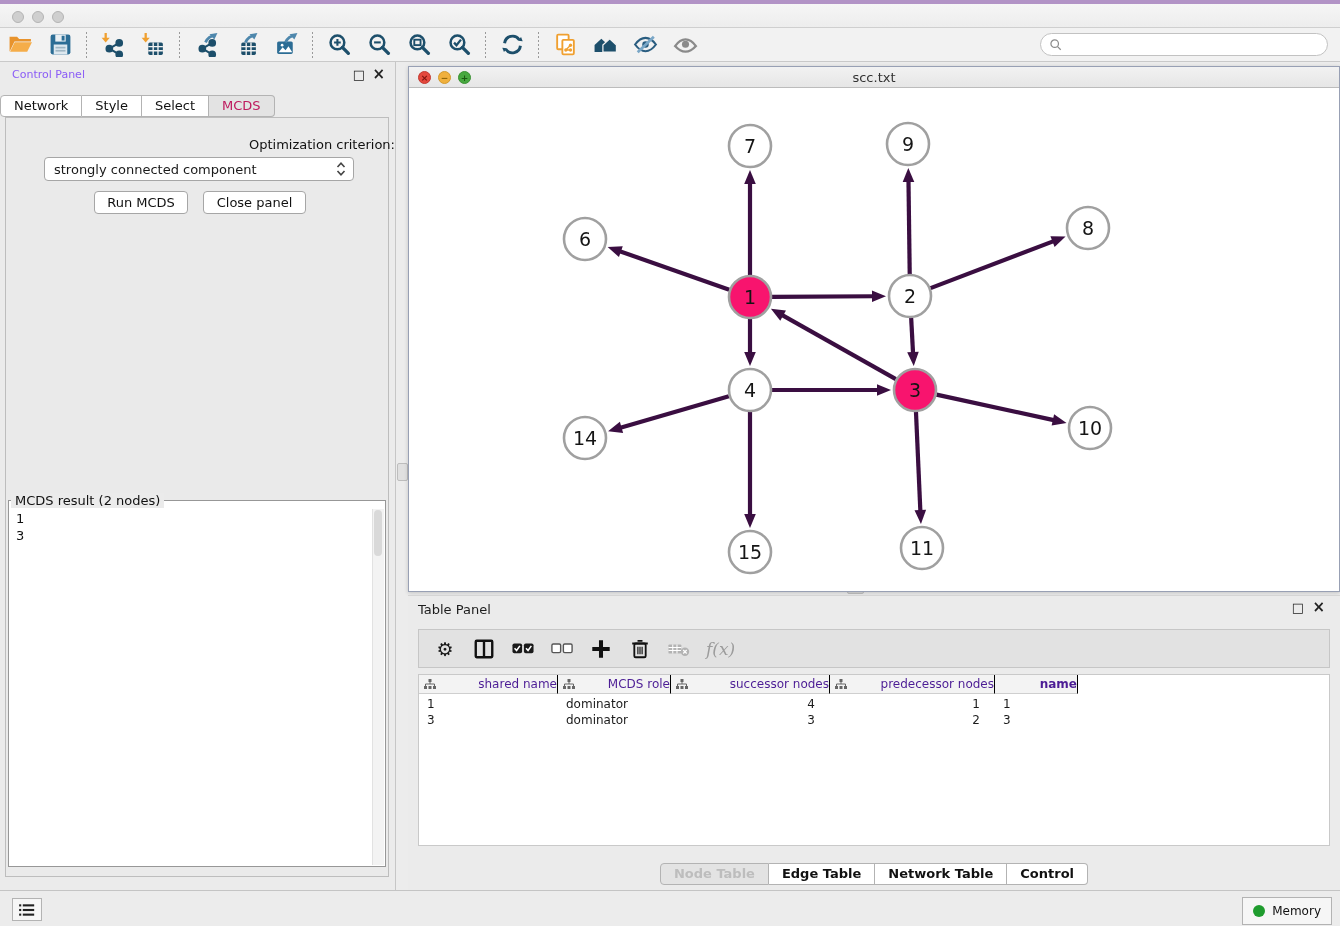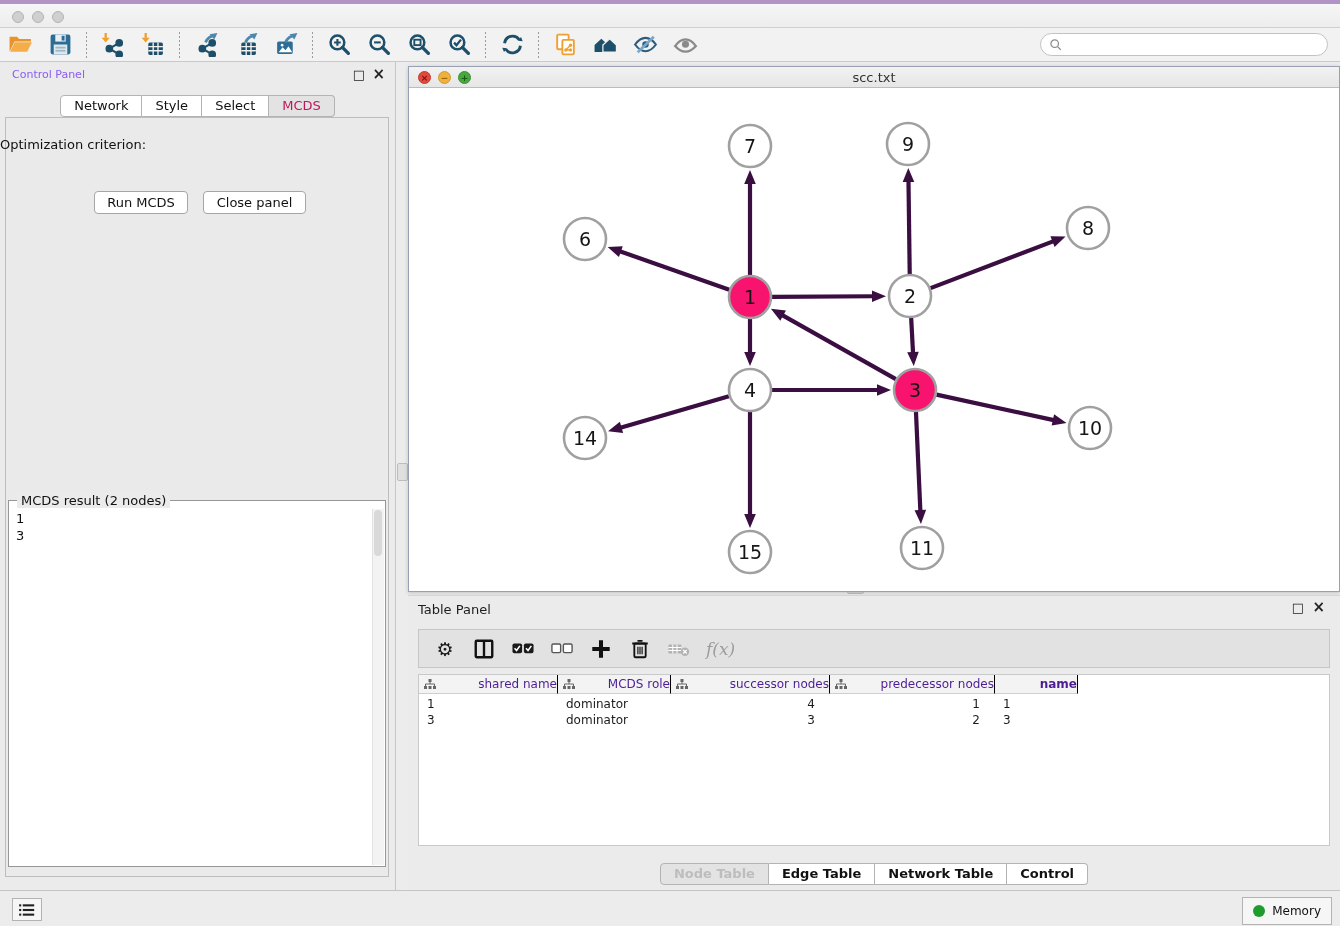--- a/index.html
+++ b/index.html
@@ -28,36 +28,36 @@
   .searchbox input{border:none;outline:none;flex:1;font-size:12px;background:transparent;margin-left:4px;font-family:inherit}
 
   
   .control-panel{position:absolute;left:0;top:62px;width:396px;height:828px;background:#ebebeb;
                  border-right:1px solid #c6c6c6;box-sizing:border-box}
   .panel-head{position:absolute;left:0;top:0;width:100%;height:28px}
   .panel-title{position:absolute;left:12px;top:6px;font-size:11px;color:#8b5cf6}
   .panel-btn{position:absolute;top:5px;font-size:13px;color:#222;cursor:default}
   .panel-btn.close{font-weight:700;font-size:15px;top:3px}
   .cp-bodybox{position:absolute;left:5px;right:6px;top:55px;bottom:13px;border:1px solid #bdbdbd;background:#eaeaea}
-  .seg{position:absolute;display:flex;justify-content:center;width:100%}
+  .seg{position:absolute;display:flex;justify-content:flex-start;width:100%}
   .seg-tab{height:20px;line-height:20px;padding:0 13px;font-size:13px;background:#fff;color:#111;
            border:1px solid #b3b3b3;border-left:none;cursor:default}
   .seg-tab:first-child{border-left:1px solid #b3b3b3;border-radius:4px 0 0 4px}
   .seg-tab:last-child{border-radius:0 4px 4px 0}
   .seg-tab.active{background:#e3e3e3;color:#be185d}
-  .opt-label{position:absolute;left:0;top:75px;width:100%;text-align:left;font-size:13px;color:#111}
+  .opt-label{position:absolute;left:0;top:75px;width:100%;text-align:right;font-size:13px;color:#111}
   .dropdown{position:absolute;left:44px;top:95px;width:310px;height:24px;background:#fff;border:1px solid #a6a6a6;
             border-radius:4px;box-sizing:border-box;display:flex;align-items:center;font-size:13px}
   .dropdown .dd-label{padding-left:9px;flex:1}
   .dropdown .stepper{width:18px;height:18px;margin-right:3px;display:flex;align-items:center;justify-content:center}
   .cp-btn{position:absolute;top:129px;height:23px;background:#fff;border:1px solid #a6a6a6;border-radius:4px;
           font-size:13px;font-family:inherit;color:#111;cursor:default}
   .result-box{position:absolute;left:8px;top:431px;width:376px;height:372px;margin:0;padding:0;
               border:1px solid #979797;background:#fff}
-  .result-box legend{font-size:13px;margin-left:8px;padding:0 4px;background:#ebebeb;color:#111}
+  .result-box legend{font-size:13px;margin-left:2px;padding:0 4px;background:#ebebeb;color:#111}
   .result-lines{position:absolute;left:1px;top:2px;right:13px;bottom:1px;overflow:hidden}
   .result-line{font-size:13px;line-height:17px;padding-left:6px;color:#111}
   .result-scroll{position:absolute;right:1px;top:1px;bottom:1px;width:11px;background:#f3f3f3;border-left:1px solid #e2e2e2}
   .result-thumb{position:absolute;left:1px;top:1px;width:8px;height:46px;background:#d9d9d9;border-radius:4px}
 
   
   .vgrip{position:absolute;left:397px;top:463px;width:9px;height:16px;background:#e0e0e0;border:1px solid #bdbdbd;border-radius:2px}
   .hgrip{position:absolute;left:847px;top:585px;width:15px;height:7px;background:#d9d9d9;border:1px solid #c0c0c0;border-radius:2px}
 
   
@@ -287,20 +287,29 @@
     <span class="panel-btn close" style="right:10px">×</span>
   </div>
   <div class="cp-bodybox"></div>
   <div class="seg" style="top:33px" id="cp-tabs">
       <div class="seg-tab">Network</div>
       <div class="seg-tab">Style</div>
       <div class="seg-tab">Select</div>
       <div class="seg-tab active">MCDS</div>
     </div>
   <div class="opt-label">Optimization criterion:</div>
+  <div class="dropdown">
+    <span class="dd-label">strongly connected component</span>
+    <span class="stepper">
+      <svg viewBox="0 0 10 16" width="10" height="16">
+          <path d="M1.5 6L5 2.2 8.5 6" fill="none" stroke="#444" stroke-width="1.6"></path>
+          <path d="M1.5 10L5 13.8 8.5 10" fill="none" stroke="#444" stroke-width="1.6"></path>
+        </svg>
+    </span>
+  </div>
   <button class="cp-btn" style="left:94px;width:94px">Run MCDS</button>
   <button class="cp-btn" style="left:203px;width:103px">Close panel</button>
   <fieldset class="result-box">
     <legend>MCDS result (2 nodes)</legend>
     <div class="result-lines" id="result-lines">
         <div class="result-line">1</div>
         <div class="result-line">3</div>
       </div>
     <div class="result-scroll">
         <div class="result-thumb"></div>

